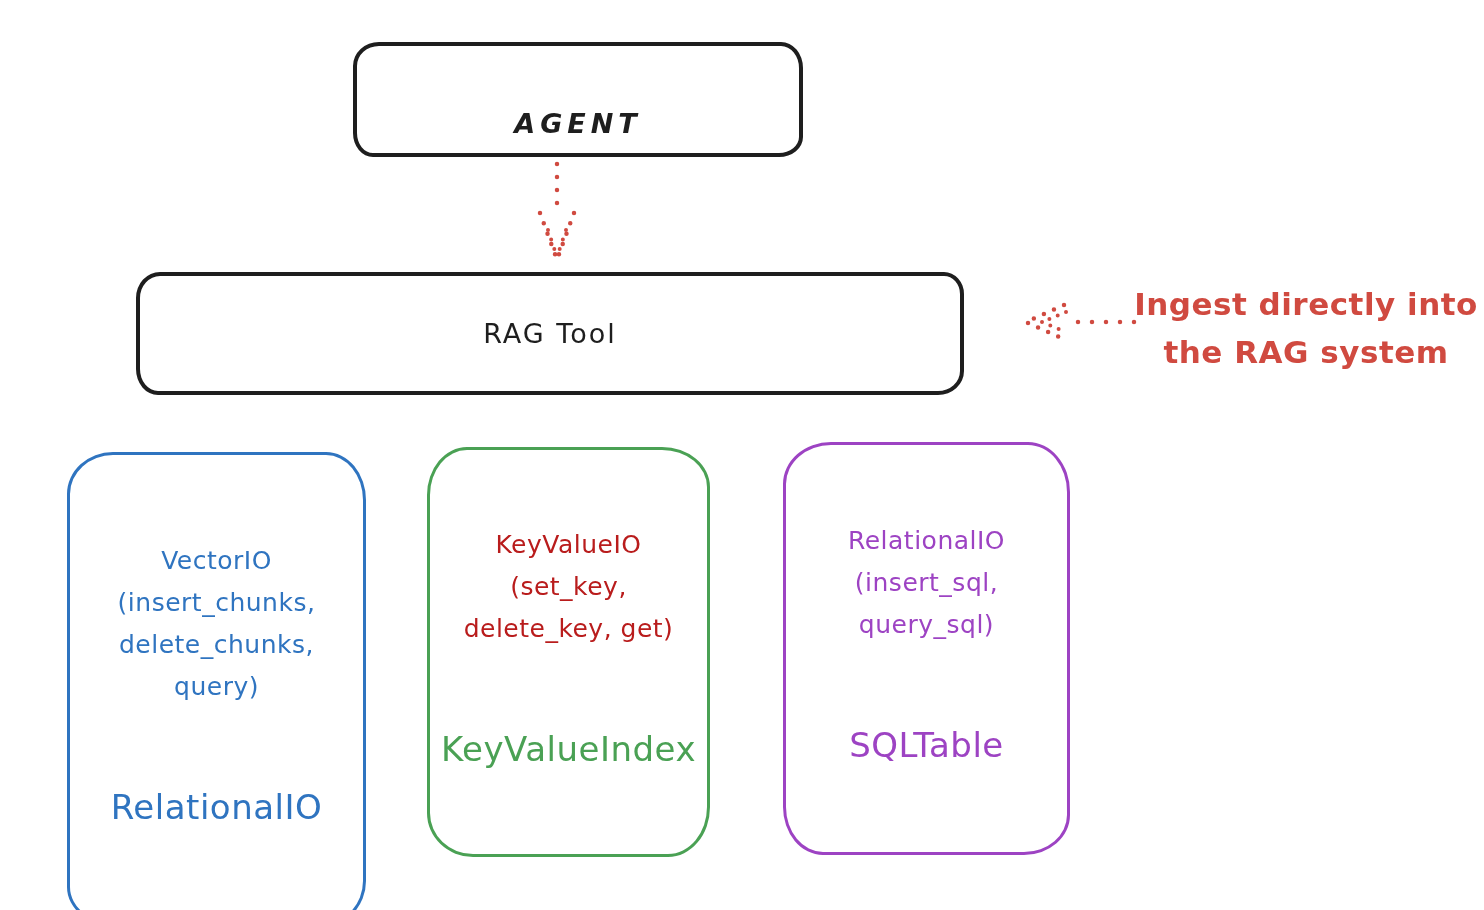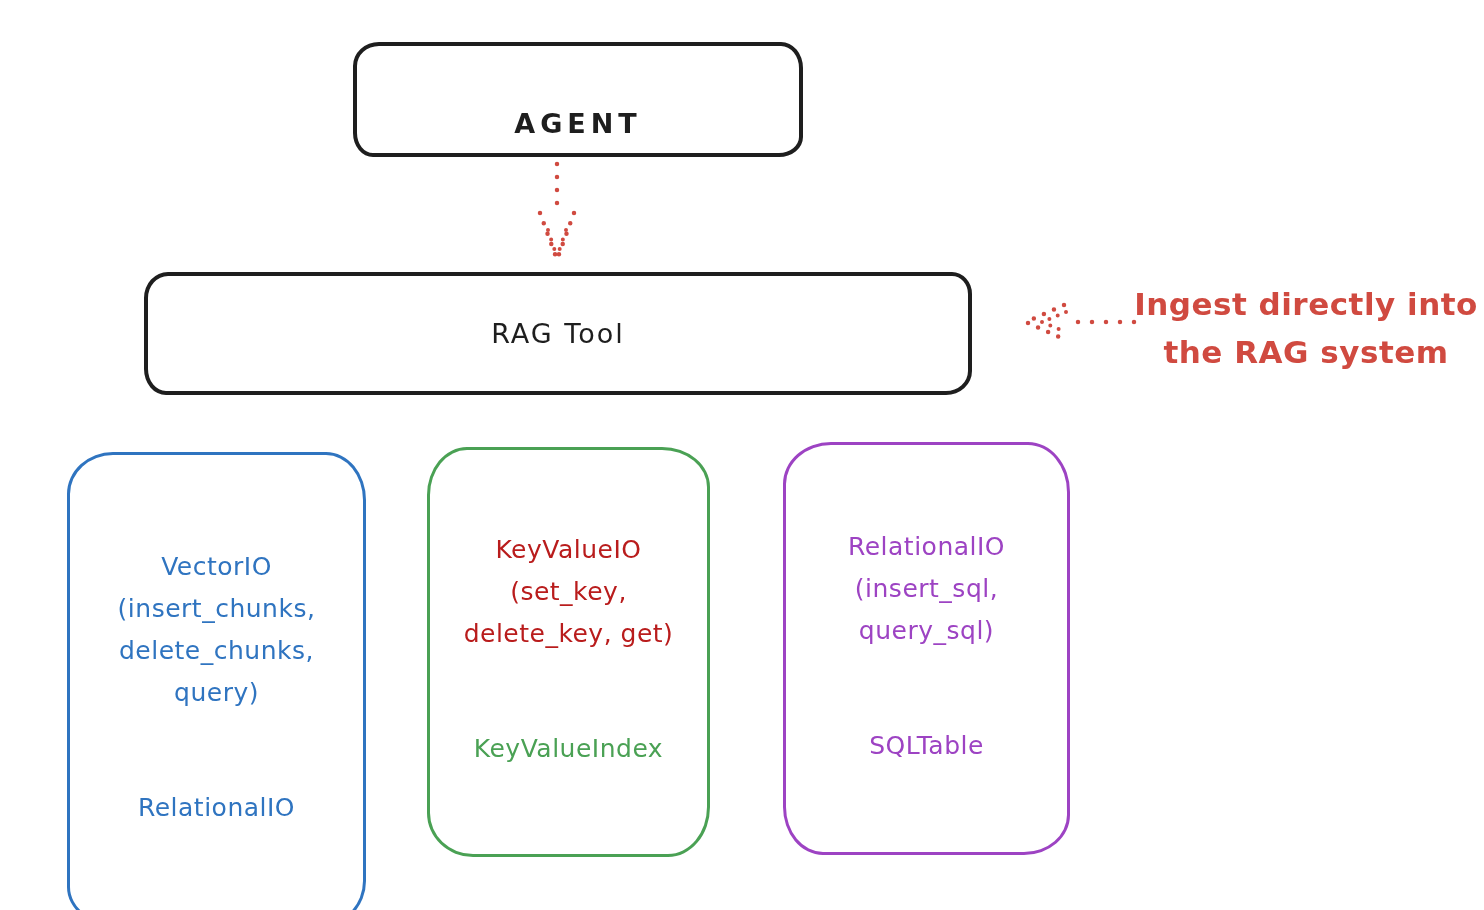--- a/index.html
+++ b/index.html
@@ -24,33 +24,34 @@
     align-items: center;
     justify-content: center;
     box-sizing: border-box;
   }
   .node-agent {
     left: 353px; top: 42px;
     width: 450px; height: 115px;
     border-radius: 26px 22px 24px 20px / 24px 26px 20px 24px;
   }
   .node-rag {
-    left: 144px; top: 272px;
+    left: 136px; top: 272px;
     width: 828px; height: 123px;
     border-radius: 24px 20px 26px 22px / 26px 22px 24px 26px;
   }
   .node-label {
     color: #1e1e1e;
     font-size: 27px;
     letter-spacing: 2px;
     white-space: nowrap;
   }
   .node-agent .node-label {
     font-weight: 700;
     letter-spacing: 5px;
+    font-style: italic;
     margin-top: 48px;
   }
   
   .backend {
     position: absolute;
     background: #ffffff;
     box-sizing: border-box;
     display: flex;
     flex-direction: column;
     align-items: center;
@@ -75,21 +76,21 @@
     border-radius: 48px 42px 46px 40px / 42px 50px 40px 48px;
   }
   .backend { border-style: solid; border-width: 3.5px; }
   .io-label {
     font-size: 25px;
     line-height: 1.68;
     white-space: pre-line;
     letter-spacing: 0.5px;
   }
   .index-label {
-    font-size: 25px;
+    font-size: 34px;
     letter-spacing: 0.5px;
     margin-top: 41px;
   }
   
   .annotation {
     position: absolute;
     left: 1130px; top: 280px;
     width: 352px;
     text-align: center;
     font-size: 31px;

